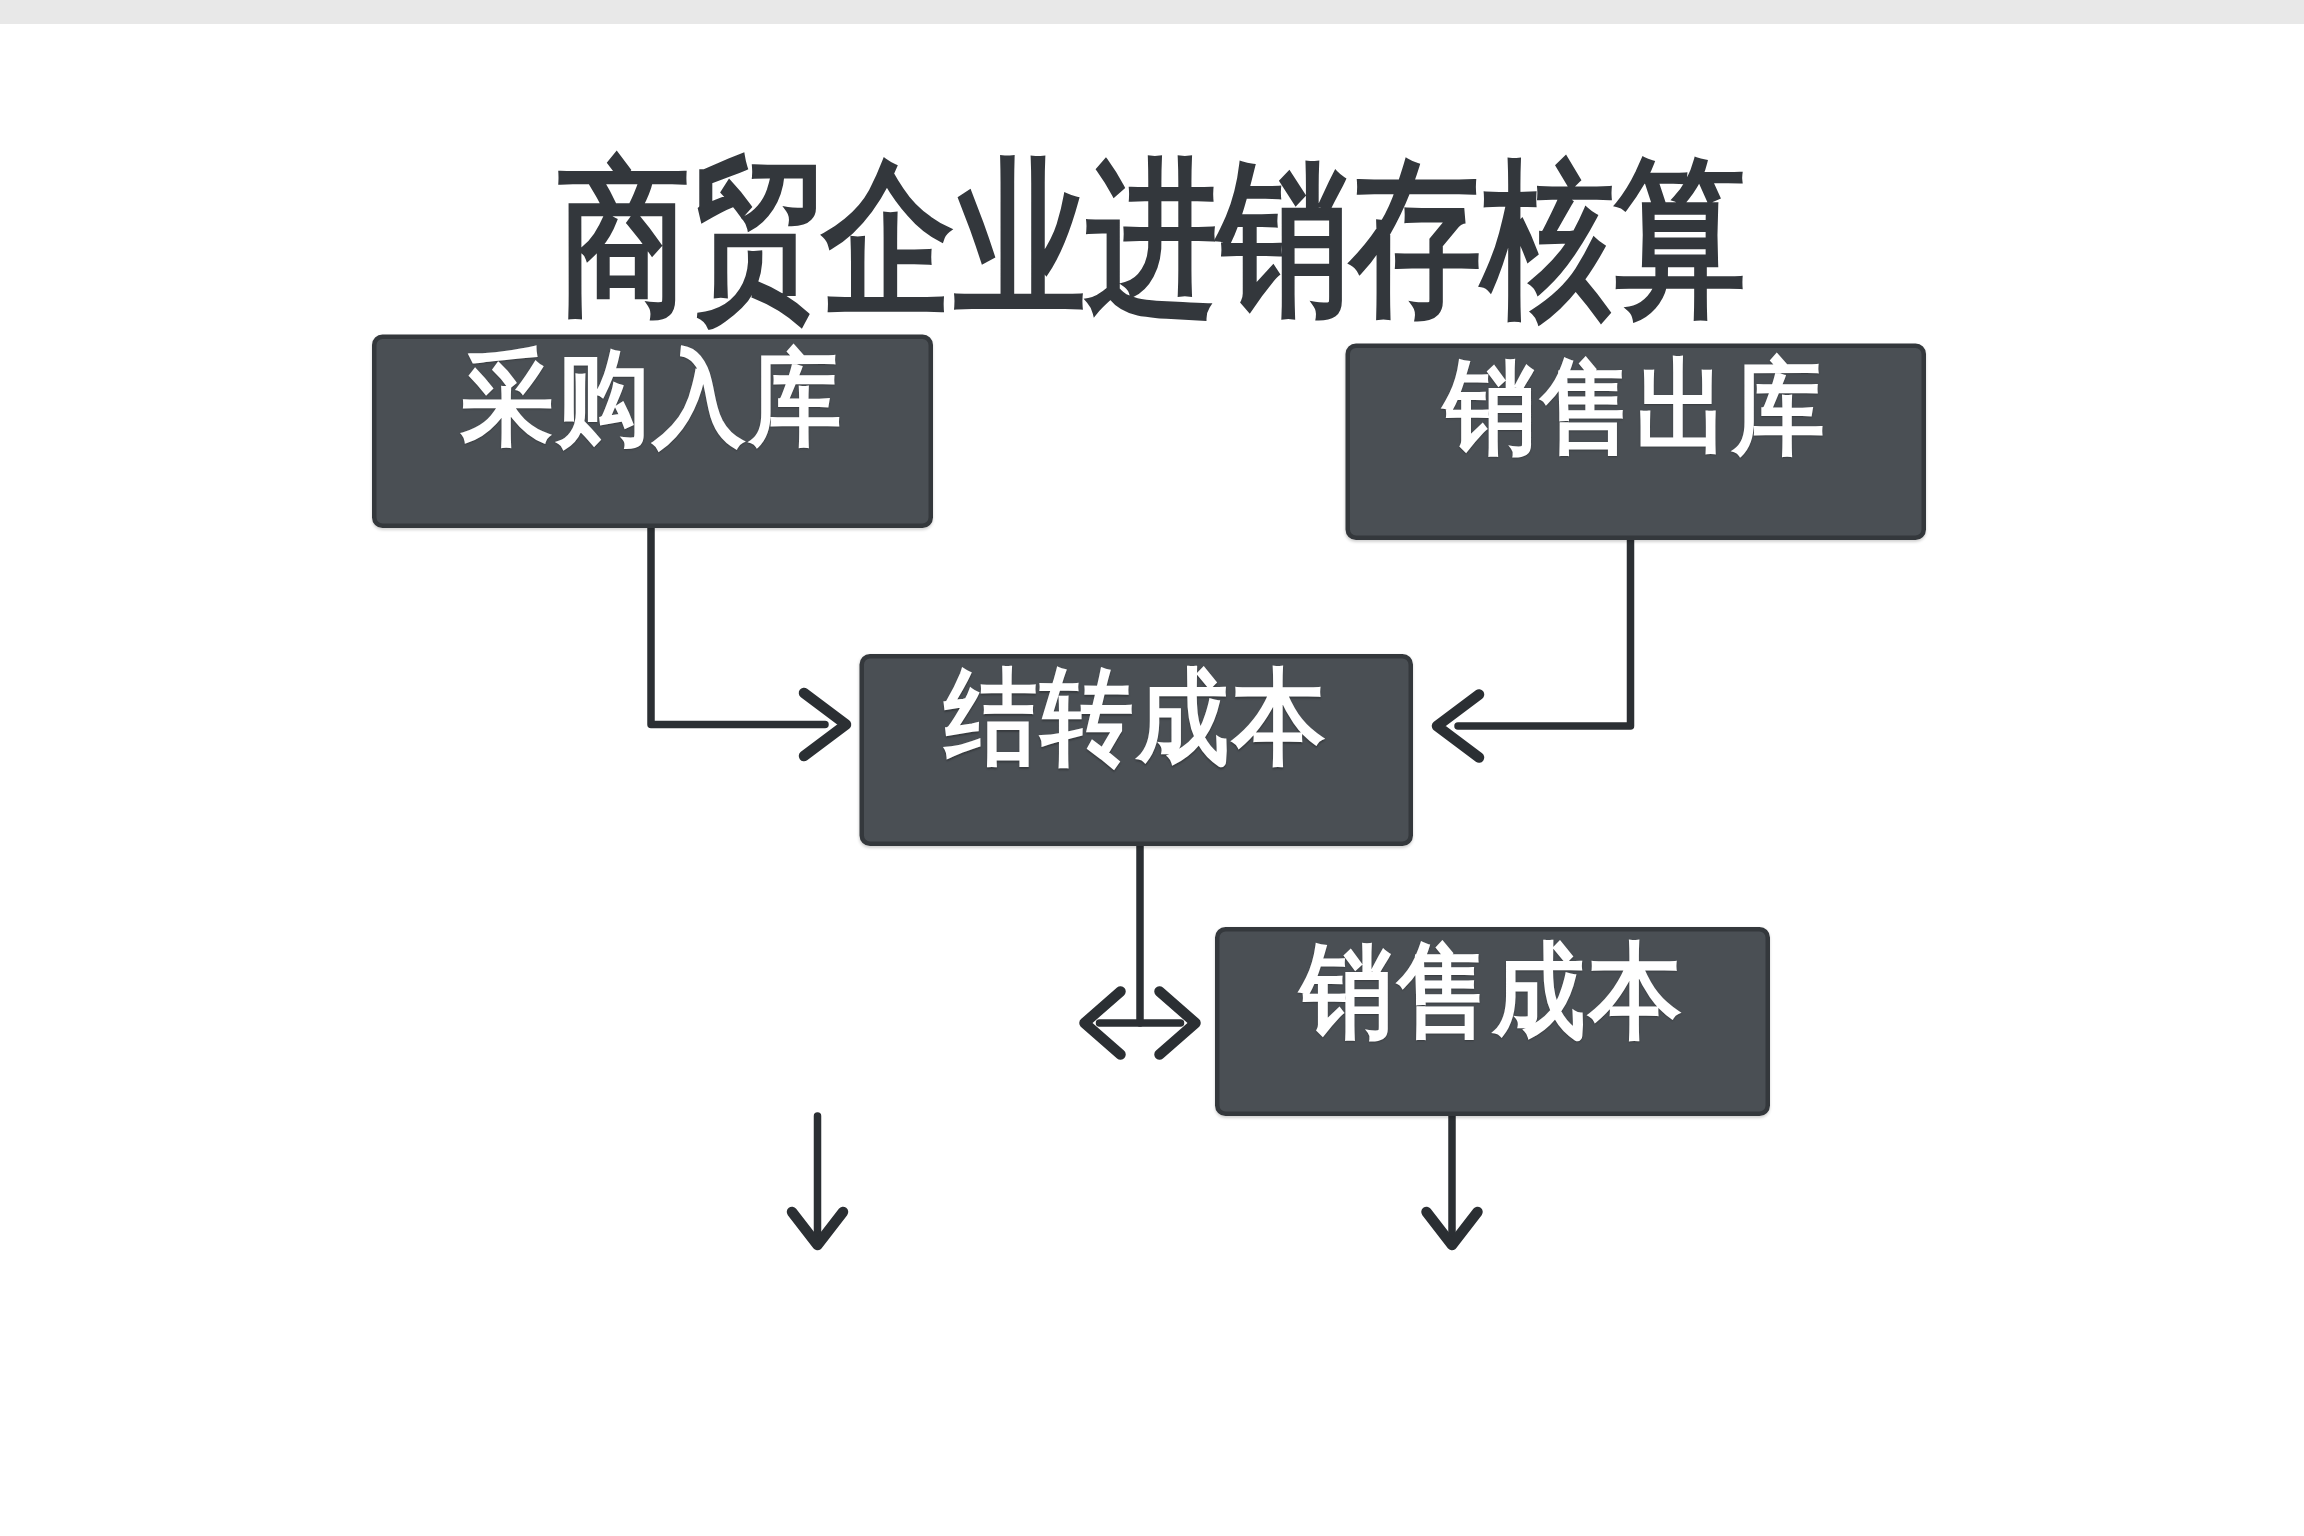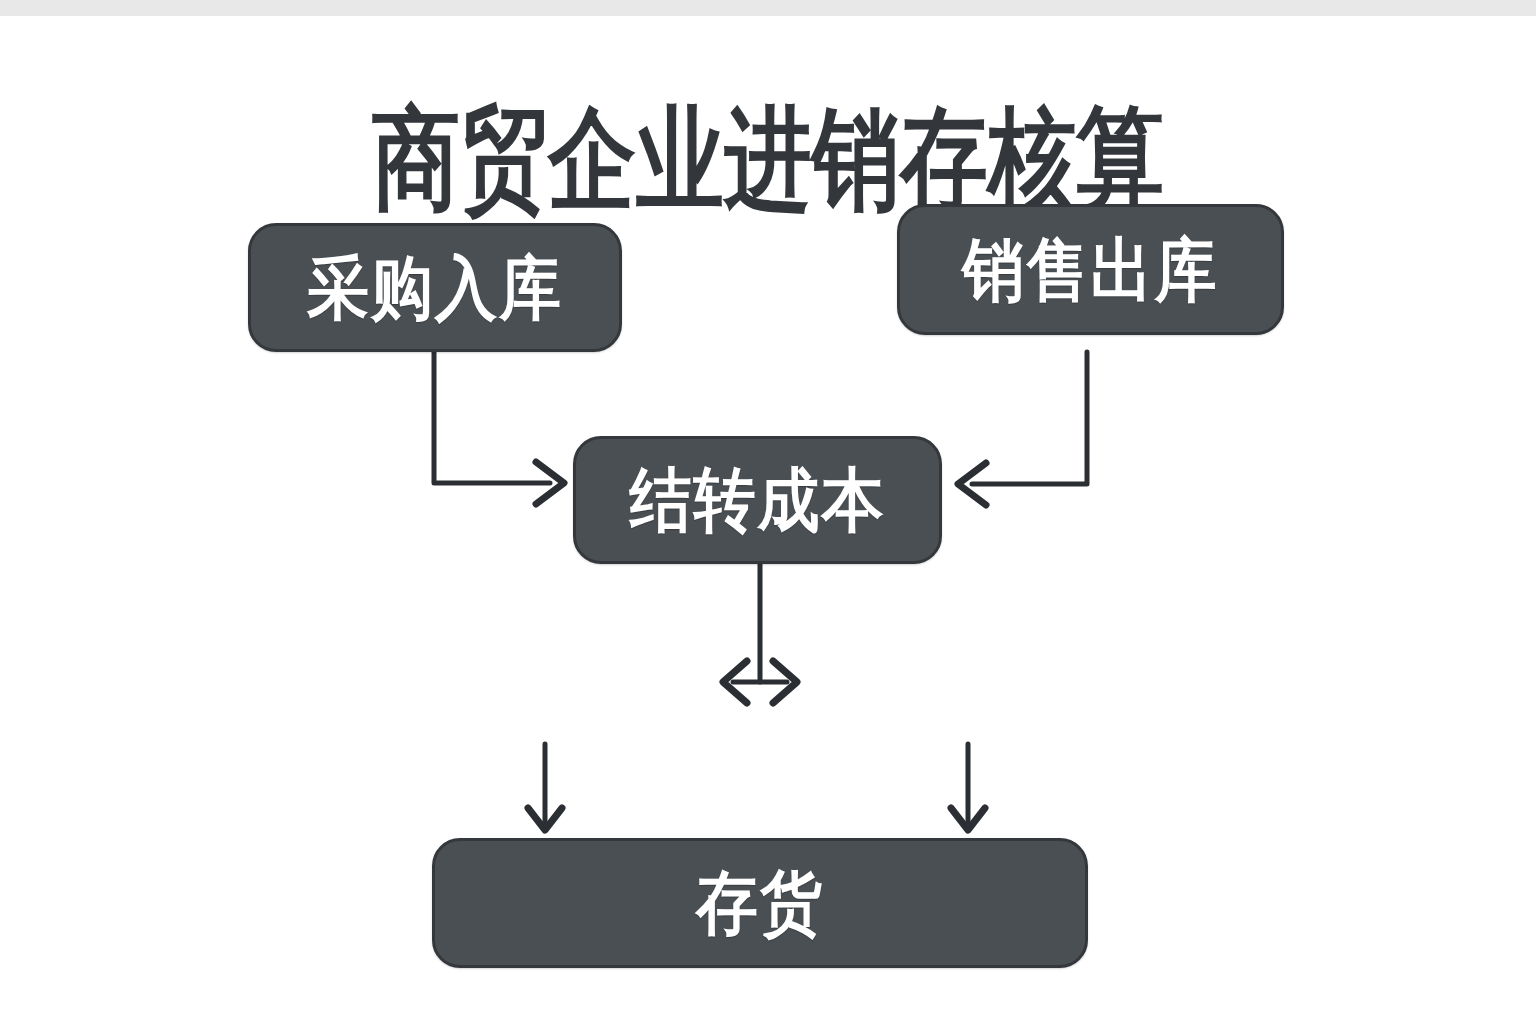--- a/index.html
+++ b/index.html
@@ -28,38 +28,37 @@
     color: var(--title-text, #33373c);
     transform: scaleY(1.28);
     transform-origin: center top;
     white-space: nowrap;
   }
   .node {
     position: absolute;
     box-sizing: border-box;
     background: var(--box-fill, #4a4f54);
     border: 3px solid var(--box-border, #34383c);
-    border-radius: 28px;
+    border-radius: 7px;
     display: flex;
-    align-items: center;
     justify-content: center;
     box-shadow: 0 1px 2px rgba(0,0,0,0.18);
   }
   .node-label {
     color: var(--box-text, #ffffff);
     font-size: 62px;
     font-weight: 800;
     letter-spacing: 2px;
     transform: scaleY(1.12);
     white-space: nowrap;
     text-shadow: 0 1px 1px rgba(0,0,0,0.25);
   }
   
   .node-purchase-in   { left: 248px; top: 207px; width: 374px; height: 129px; }
-  .node-sales-out     { left: 897px; top: 188px; width: 387px; height: 131px; }
+  .node-sales-out     { left: 897px; top: 213px; width: 387px; height: 131px; }
   .node-carryover     { left: 573px; top: 420px; width: 369px; height: 128px; }
   .node-inv-cost      { left: 363px; top: 602px; width: 355px; height: 126px; }
   .node-sales-cost    { left: 810px; top: 602px; width: 370px; height: 126px; }
   .node-inventory     { left: 432px; top: 822px; width: 656px; height: 130px; }
 
   .edges-layer {
     position: absolute;
     left: 0; top: 0;
     width: 1536px;
     height: 1024px;
@@ -123,18 +122,18 @@
 
   <div class="node node-sales-out">
     <span class="node-label">销售出库</span>
   </div>
 
   <div class="node node-carryover">
     <span class="node-label">结转成本</span>
   </div>
 
 
+  <div class="node node-sales-cost">
+    <span class="node-label">销售成本</span>
+  </div>
 
-  <div class="node node-inventory">
-    <span class="node-label">存货</span>
-  </div>
 
 </div>
 
 </body></html>

